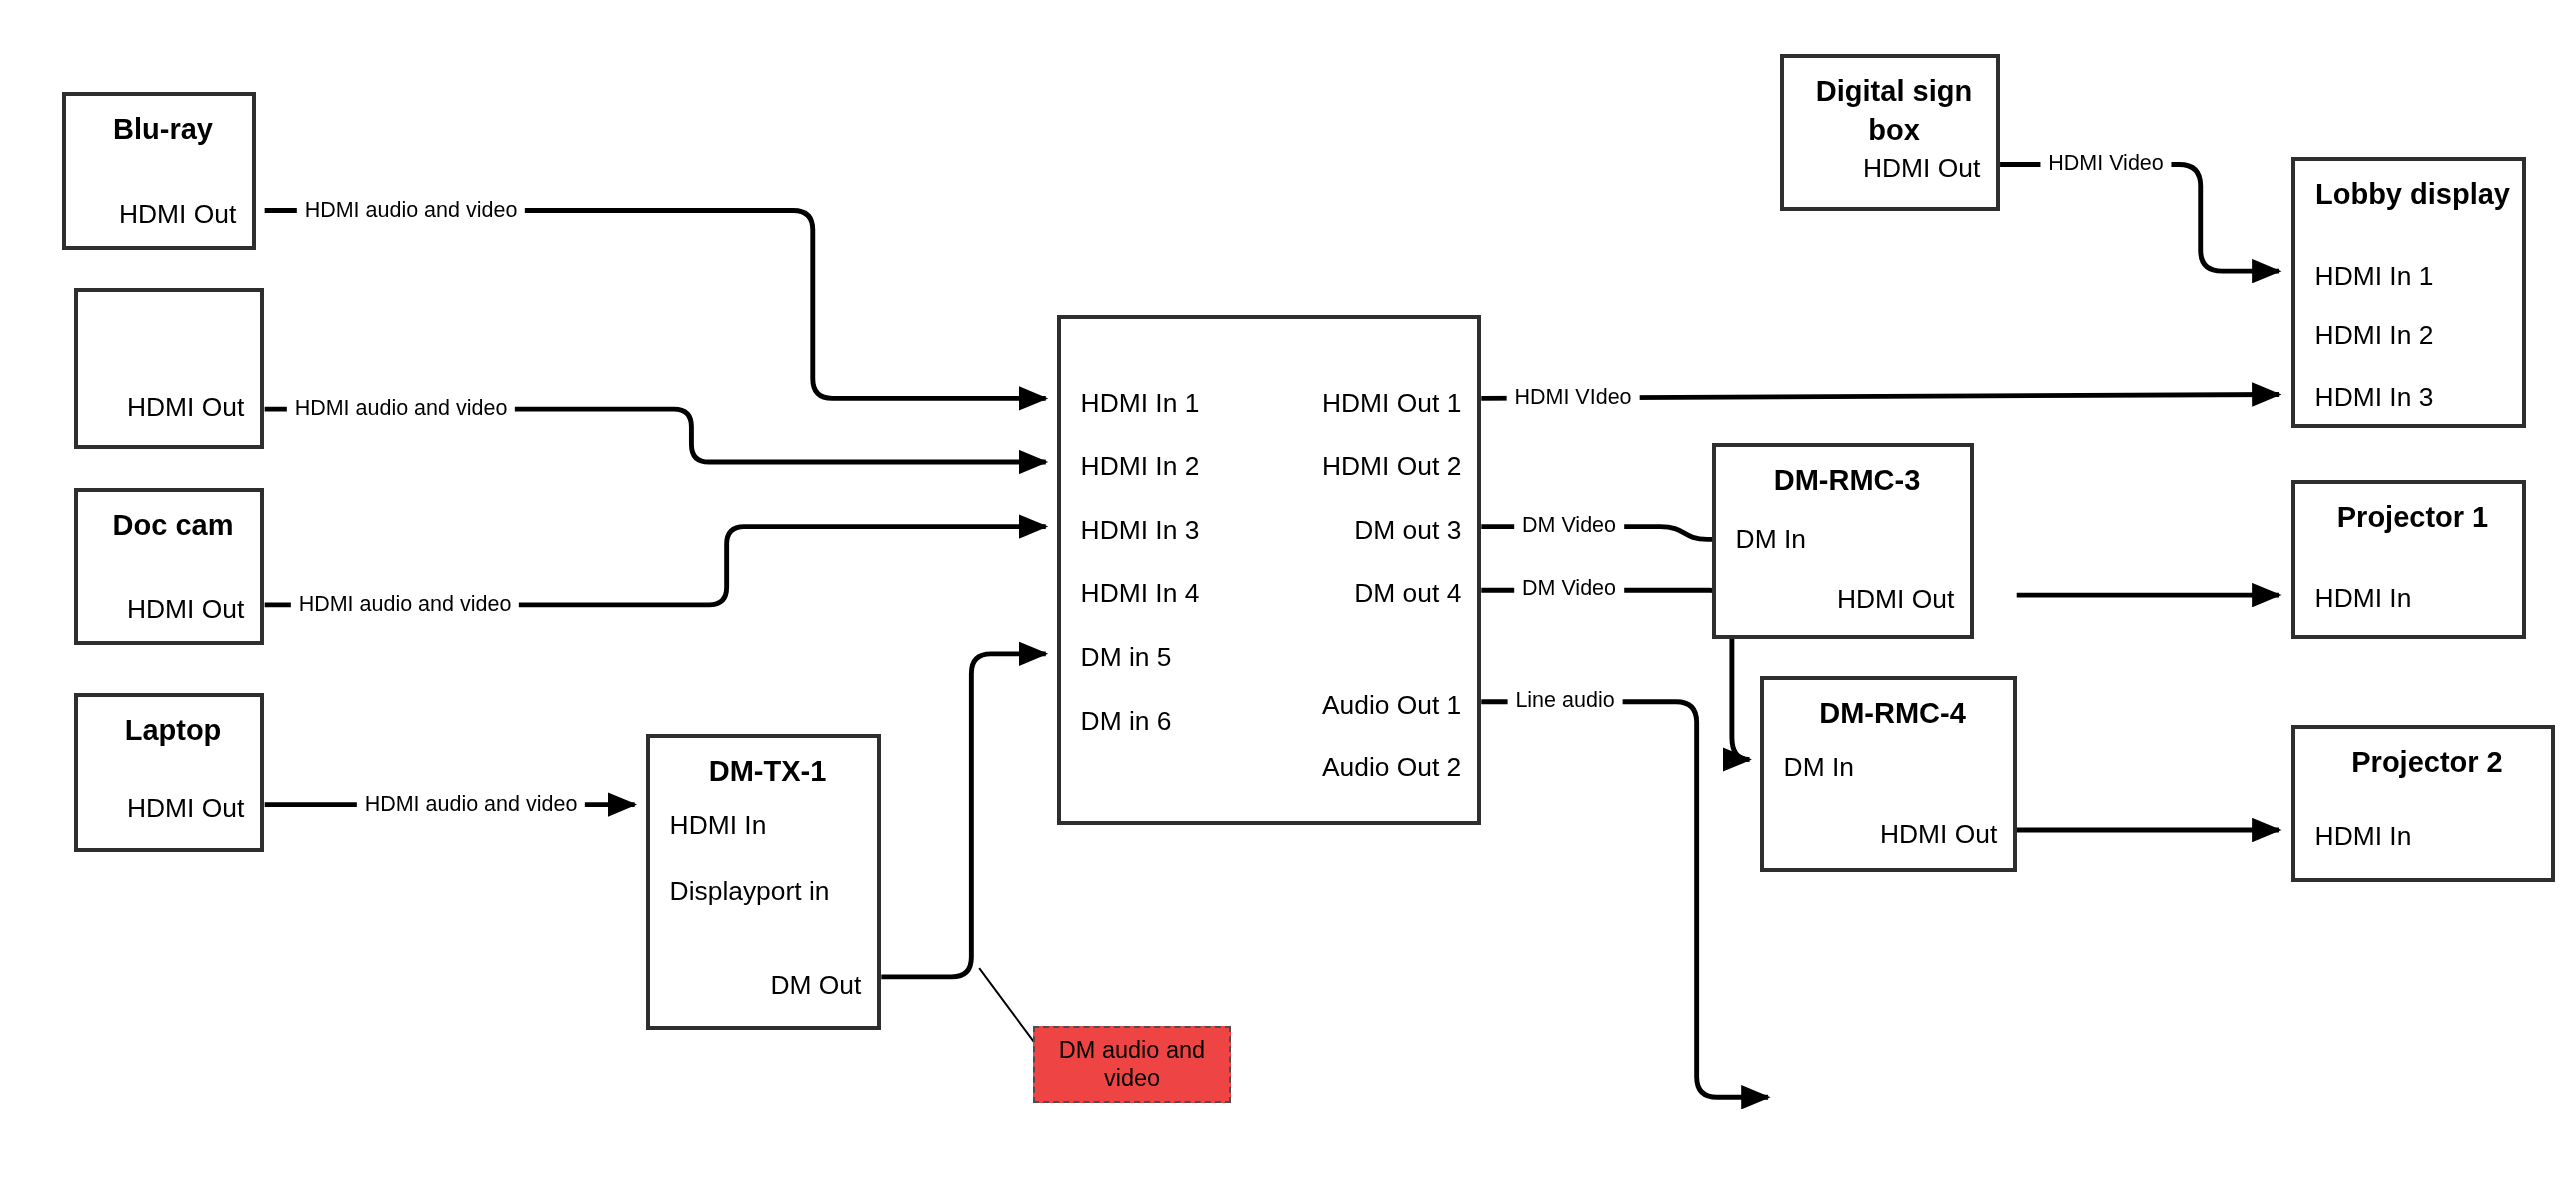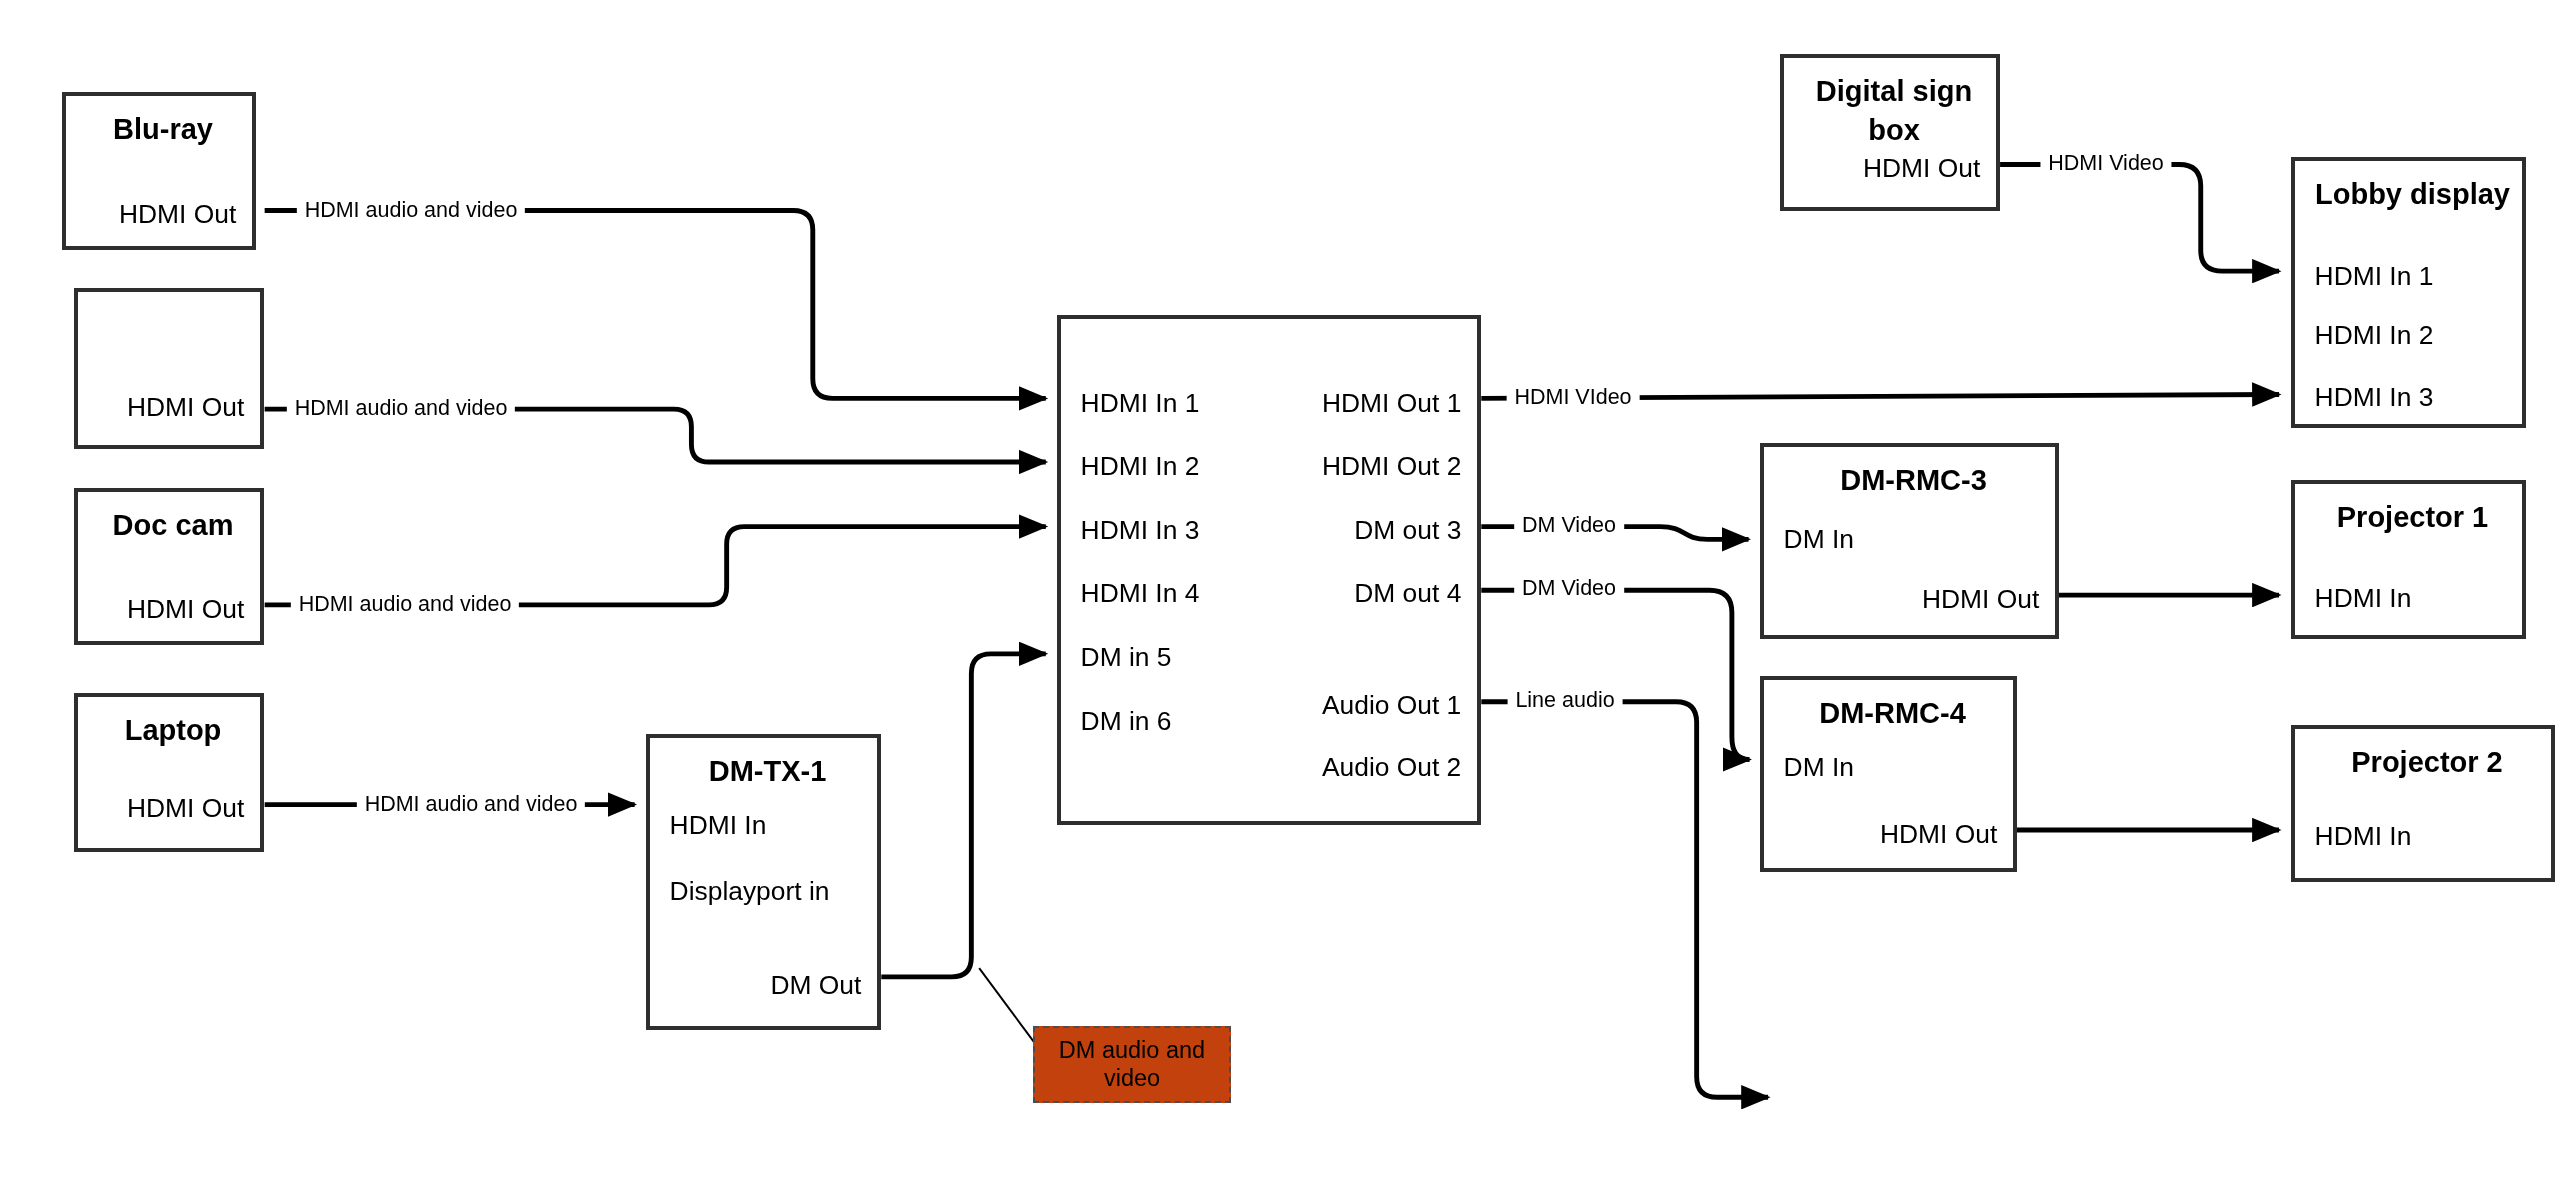--- a/index.html
+++ b/index.html
@@ -44,21 +44,21 @@
     white-space:nowrap;
   }
   .note{
     position:absolute;
     left:1033px;top:1026px;width:198px;height:77px;
     border:2px dashed #4d4d4d;
     box-sizing:border-box;
     display:flex;align-items:center;justify-content:center;
     text-align:center;
     font-size:23.5px;line-height:27.4px;
-    background:#c2410c;
+    background:#ef4444;
     padding:3.9px 13.7px;
   }
 </style>
 </head>
 <body>
 
 <div id="canvas">
 
   <svg class="wires" width="2576" height="1201" viewBox="0 0 2631 1227">
     <defs>
@@ -142,21 +142,21 @@
     <span class="port pr" style="top:95px">HDMI Out</span>
   </div>
 
   <div class="box" style="left:2291px;top:157px;width:235px;height:271px">
     <div class="title">Lobby display</div>
     <span class="port pl" style="top:100px">HDMI In 1</span>
     <span class="port pl" style="top:159px">HDMI In 2</span>
     <span class="port pl" style="top:221px">HDMI In 3</span>
   </div>
 
-  <div class="box" style="left:1760px;top:443px;width:299px;height:196px">
+  <div class="box" style="left:1712px;top:443px;width:262px;height:196px">
     <div class="title">DM-RMC-3</div>
     <span class="port pl" style="top:77px">DM In</span>
     <span class="port pr" style="top:137px">HDMI Out</span>
   </div>
 
   <div class="box" style="left:2291px;top:480px;width:235px;height:159px">
     <div class="title">Projector 1</div>
     <span class="port pl" style="top:99px">HDMI In</span>
   </div>
 

